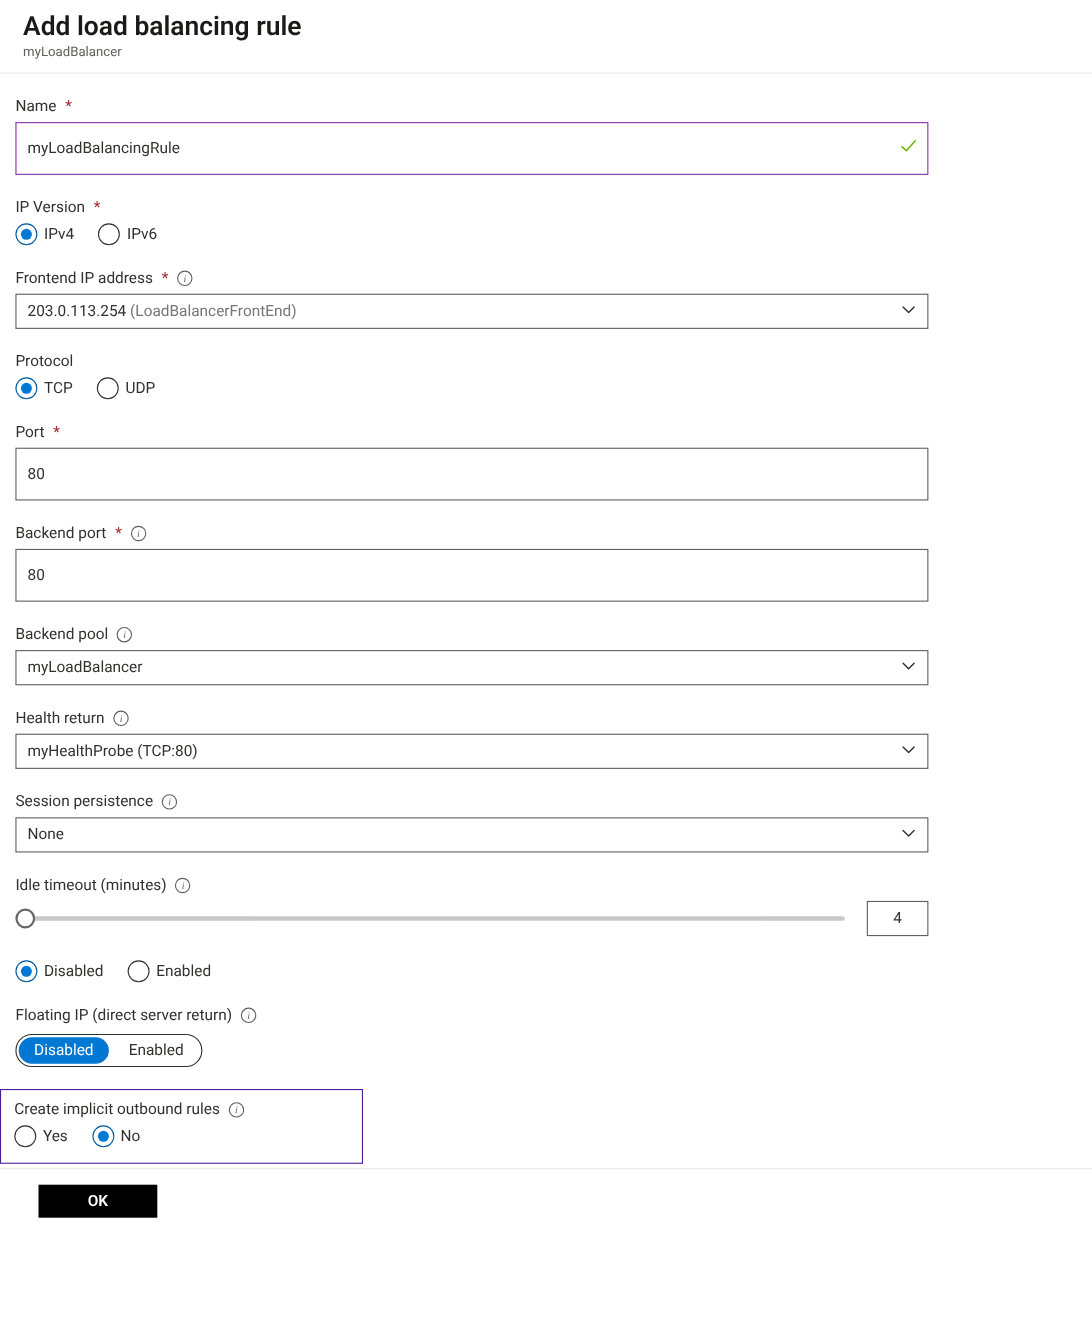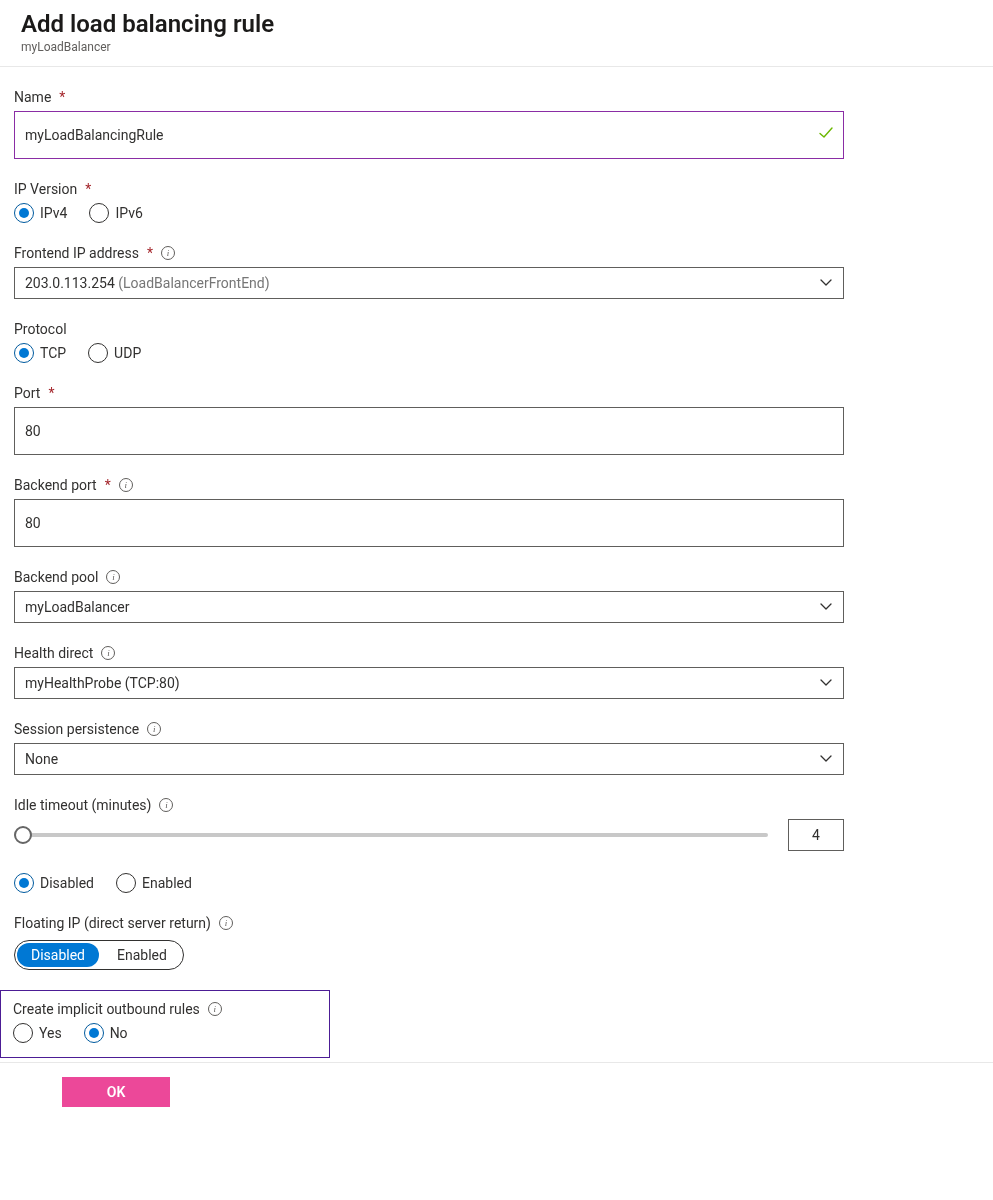--- a/index.html
+++ b/index.html
@@ -184,30 +184,29 @@
     max-width: 330px;
     margin-left: -14px;
     margin-top: -2px;
   }
   .footer {
     border-top: 1px solid #e8e8e8;
     margin-top: 4px;
     padding: 14px 35px;
   }
   .ok-btn {
-    background: #ec4899;
+    background: #000000;
     color: #fff;
     border: none;
     height: 30px;
     width: 108px;
     font-size: 14px;
     font-weight: 600;
     cursor: pointer;
     font-family: inherit;
-    margin-left: 27px;
   }
 </style>
 </head>
 <body>
 
 <div class="header">
   <h1>Add load balancing rule</h1>
   <div class="subtitle">myLoadBalancer</div>
 </div>
 
@@ -307,21 +306,21 @@
     <div class="select">
       <span class="value">myLoadBalancer</span>
       <span class="chev"><svg width="14" height="14" viewBox="0 0 14 14">
             <path d="M2 5 L7 10 L12 5" stroke="#323130" stroke-width="1.3" fill="none" stroke-linecap="round" stroke-linejoin="round"></path>
           </svg></span>
     </div>
   </div>
 
   <div class="field">
     <div class="label-row">
-      <span>Health direct</span>
+      <span>Health return</span>
       <span class="info-icon">i</span>
     </div>
     <div class="select">
       <span class="value">myHealthProbe (TCP:80)</span>
       <span class="chev"><svg width="14" height="14" viewBox="0 0 14 14">
             <path d="M2 5 L7 10 L12 5" stroke="#323130" stroke-width="1.3" fill="none" stroke-linecap="round" stroke-linejoin="round"></path>
           </svg></span>
     </div>
   </div>
 

